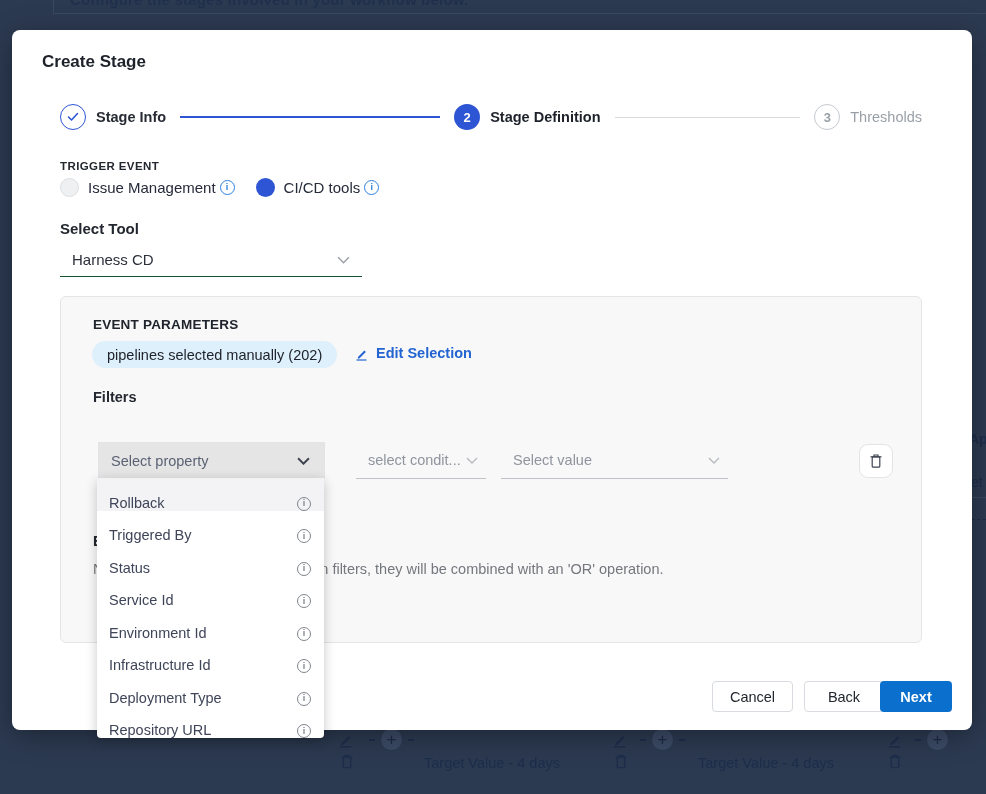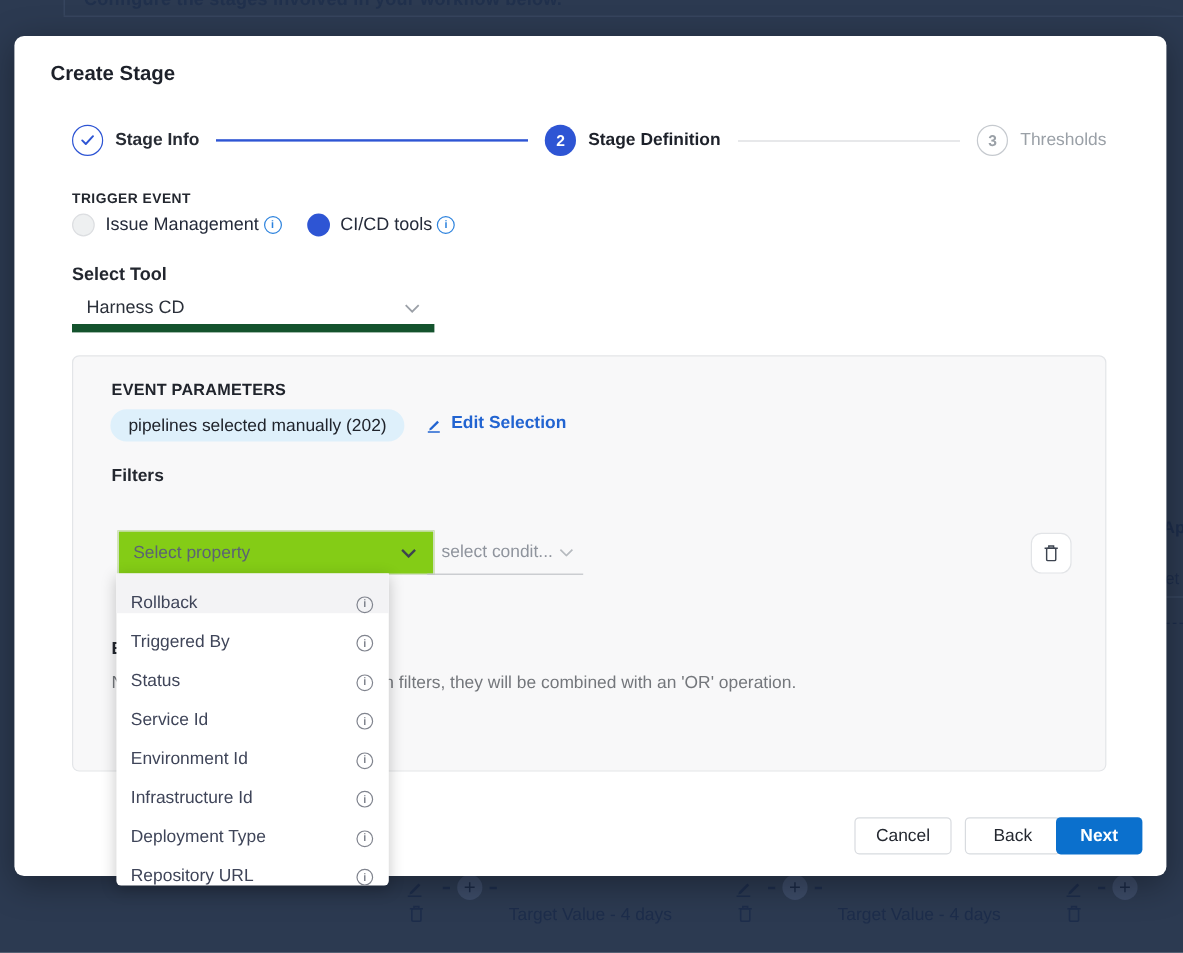--- a/index.html
+++ b/index.html
@@ -66,21 +66,21 @@
     display: inline-flex; align-items: center; justify-content: center;
     border-radius: 50%; font-weight: bold; font-style: normal; line-height: 1; flex: 0 0 auto;
   }
   .info-blue { width: 15px; height: 15px; border: 1.3px solid #2c82dd; color: #2c82dd; font-size: 9px; }
   .info-gray { width: 14px; height: 14px; border: 1px solid #80848e; color: #80848e; font-size: 9px; }
 
   
   .tool-label { left: 48px; top: 190px; font-size: 15px; font-weight: bold; color: #23272f; }
   .tool-select {
     left: 48px; top: 213px; width: 302px; height: 34px;
-    border-bottom: 7px solid #14532d;
+    border-bottom: 1px solid #14532d;
     display: flex; align-items: center; padding: 0 12px; justify-content: space-between;
   }
   .tool-select-value { font-size: 15px; color: #2b303a; flex: 1; }
   .chev { flex: 0 0 auto; }
 
   
   .panel {
     left: 48px; top: 266px; width: 862px; height: 347px;
     background: #f8f8f9; border: 1px solid #e3e5e8; border-radius: 6px;
   }
@@ -95,22 +95,22 @@
     color: #2264d1; font-size: 14.5px; font-weight: 600; cursor: pointer;
   }
   .sec-heading { font-size: 14.5px; font-weight: bold; color: #23272f; }
   .sec-note    { font-size: 14.5px; color: #74777c; white-space: nowrap; }
   .filters-heading { left: 32px; top: 92px; }
   .filters-note    { left: 32px; top: 114px; }
   .exec-heading    { left: 32px; top: 236px; }
   .exec-note       { left: 32px; top: 264px; }
 
   .combo-open {
-    left: 37px; top: 145px; width: 264px; height: 37px;
-    background: #84cc16; border: 1px solid #e2e4e7;
+    left: 37px; top: 145px; width: 227px; height: 37px;
+    background: #e5e5e5; border: 1px solid #e2e4e7;
     display: flex; align-items: center; padding: 0 14px 0 12px;
   }
   .combo-open .ph { flex: 1; font-size: 14.5px; color: #5b6274; }
   .select-underline {
     top: 145px; height: 37px; border-bottom: 1px solid #c0c3c8;
     display: flex; align-items: center; padding: 0 8px 0 12px;
   }
   .select-underline .ph { flex: 1; font-size: 14.5px; color: #8f949d; white-space: nowrap; overflow: hidden; }
   .cond-select  { left: 295px; width: 130px; }
   .value-select { left: 440px; width: 227px; }
@@ -264,20 +264,26 @@
       <svg class="chev" width="13" height="8" viewBox="0 0 12 7" style="color:#3d4450">
           <path d="M1 1l5 5 5-5" fill="none" stroke="currentColor" stroke-width="1.8"></path>
         </svg>
     </div>
     <div class="abs select-underline cond-select">
       <span class="ph">select condit...</span>
       <svg class="chev" width="12" height="7" viewBox="0 0 12 7" style="color:#b6babf">
           <path d="M1 1l5 5 5-5" fill="none" stroke="currentColor" stroke-width="1.4"></path>
         </svg>
     </div>
+    <div class="abs select-underline value-select">
+      <span class="ph">Select value</span>
+      <svg class="chev" width="12" height="7" viewBox="0 0 12 7" style="color:#b6babf">
+          <path d="M1 1l5 5 5-5" fill="none" stroke="currentColor" stroke-width="1.4"></path>
+        </svg>
+    </div>
     <div class="abs trash-btn">
       <svg width="14" height="16" viewBox="0 0 14 16">
           <path d="M1.5 3.8h11" stroke="currentColor" stroke-width="1.2" fill="none"></path>
           <path d="M5 3.5V2h4v1.5" stroke="currentColor" stroke-width="1.2" fill="none"></path>
           <rect x="3.2" y="3.8" width="7.6" height="10.4" rx="1" stroke="currentColor" stroke-width="1.2" fill="none"></rect>
         </svg>
     </div>
   </div>
 
   <div class="abs btn btn-secondary btn-cancel">Cancel</div>

